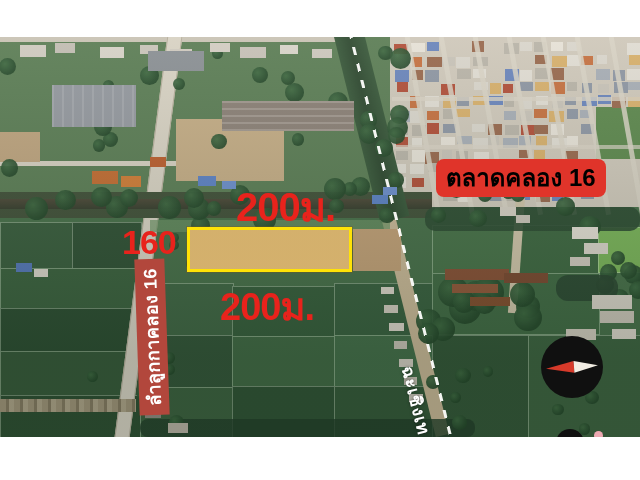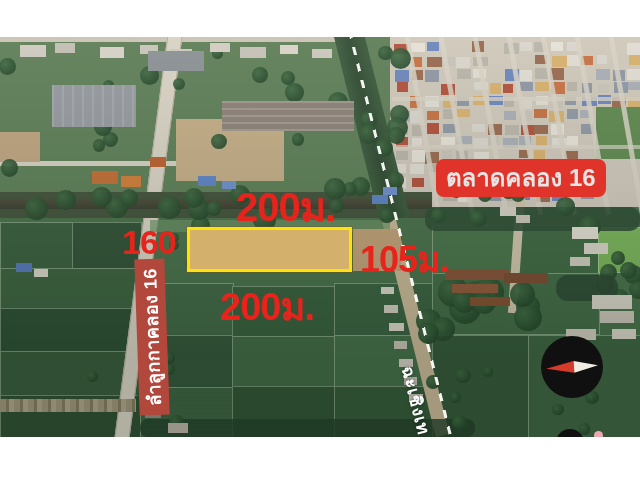--- a/index.html
+++ b/index.html
@@ -25,21 +25,21 @@
         background:repeating-linear-gradient(to bottom,#fdfdfb 0 8px,rgba(255,255,255,0) 8px 17px);}
   
   .dim{position:absolute;z-index:5;color:#e8231c;font-weight:bold;white-space:nowrap;
        letter-spacing:-1px;line-height:1;}
   #dim-top{left:236px;top:150px;font-size:40px;}
   #dim-bottom{left:220px;top:251px;font-size:38px;}
   #dim-left{left:122px;top:188px;font-size:34px;}
   #dim-right{left:360px;top:205px;font-size:36px;}
   
   #market{position:absolute;left:436px;top:122px;height:38px;z-index:6;
-          background:#e0342a;color:#e5e5e5;border-radius:8px;padding:0 10px;
+          background:#e0342a;color:#000000;border-radius:8px;padding:0 10px;
           font-size:24px;font-weight:bold;line-height:38px;white-space:nowrap;}
   
   #street{position:absolute;left:137px;top:222px;width:30px;height:156px;z-index:6;
           background:#b2473c;transform:rotate(-2deg);}
   #street span{position:absolute;left:50%;top:50%;transform:translate(-50%,-50%) rotate(-90deg);
           color:#fff;font-size:18px;font-weight:bold;white-space:nowrap;letter-spacing:.5px;}
   
   #province{position:absolute;left:421px;top:326px;z-index:5;color:#fff;font-size:17px;
           font-weight:bold;white-space:nowrap;transform:rotate(76deg);transform-origin:left top;
           text-shadow:0 0 3px rgba(0,0,0,.55);letter-spacing:1px;}
@@ -381,21 +381,20 @@
         <div style="left: 52px; top: 48px; width: 84px; height: 42px; background: repeating-linear-gradient(90deg, rgba(255, 255, 255, 0.3) 0px, rgba(255, 255, 255, 0.3) 2px, rgba(0, 0, 0, 0) 2px, rgba(0, 0, 0, 0) 10px); opacity: 0.4;"></div>
       </div>
     <div class="shade"></div>
 
     <div id="plot"></div>
     <div id="dash"></div>
 
     <div id="dim-top" class="dim">200ม.</div>
     <div id="dim-bottom" class="dim">200ม.</div>
     <div id="dim-left" class="dim">160</div>
-    <div id="dim-right" class="dim">105ม.</div>
 
     <div id="market">ตลาดคลอง 16</div>
 
     <div id="street">
       <span>ลำลูกกาคลอง 16</span>
     </div>
 
     <div id="province">ฉะเชิงเท</div>
 
     <svg id="compass" viewBox="0 0 62 62">

